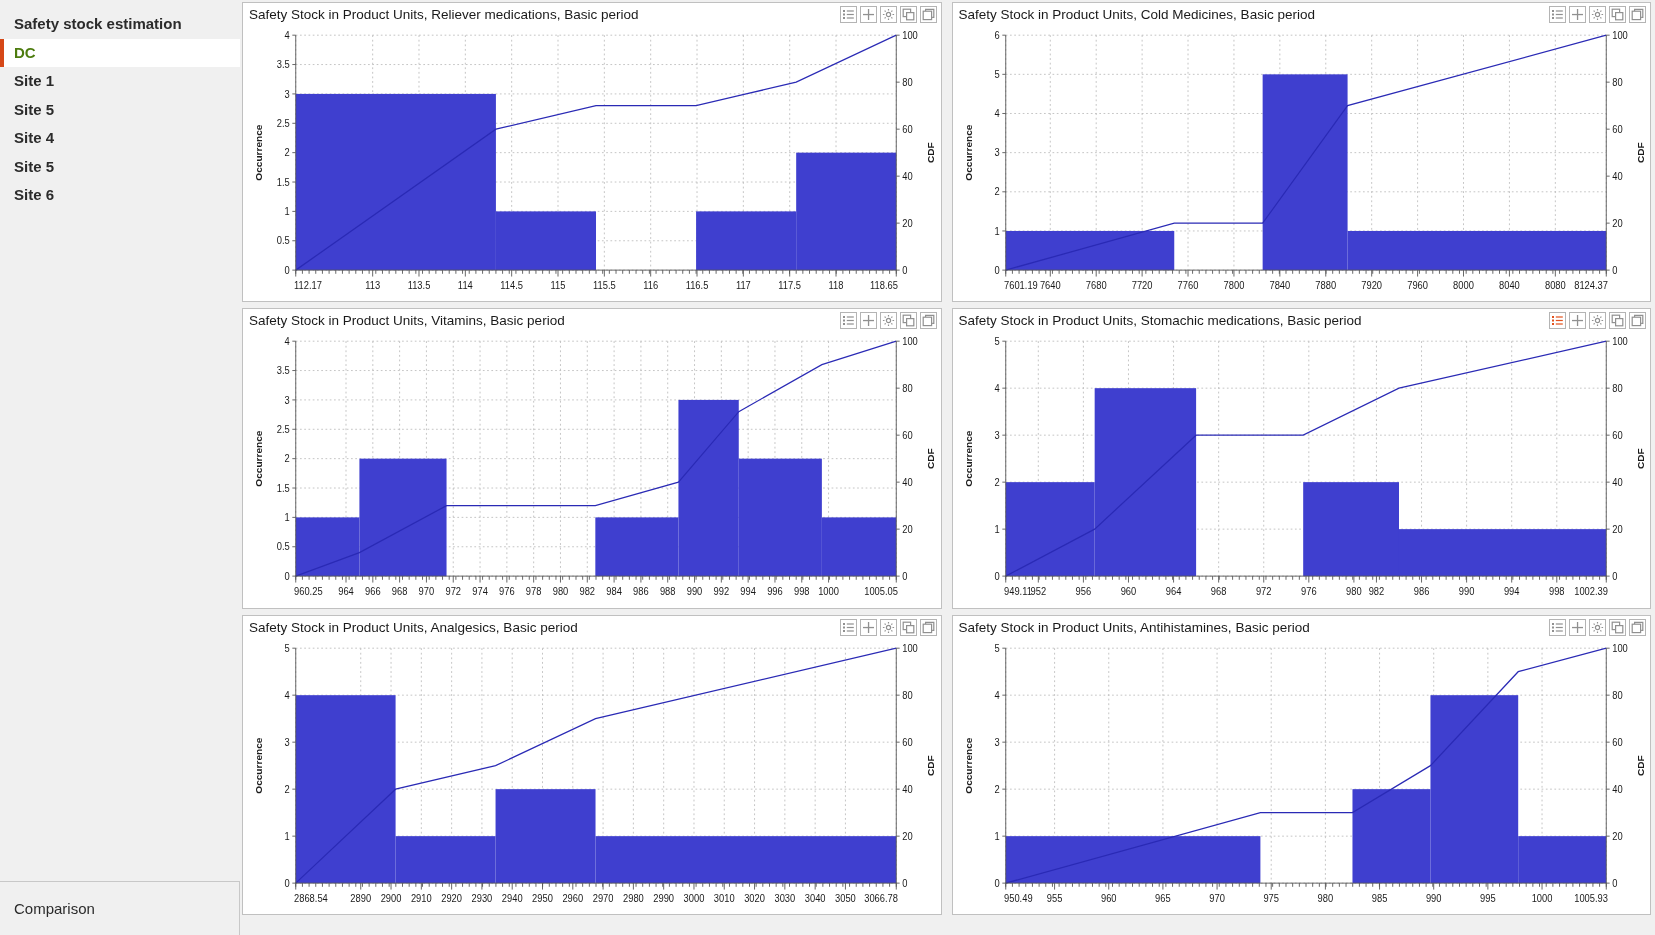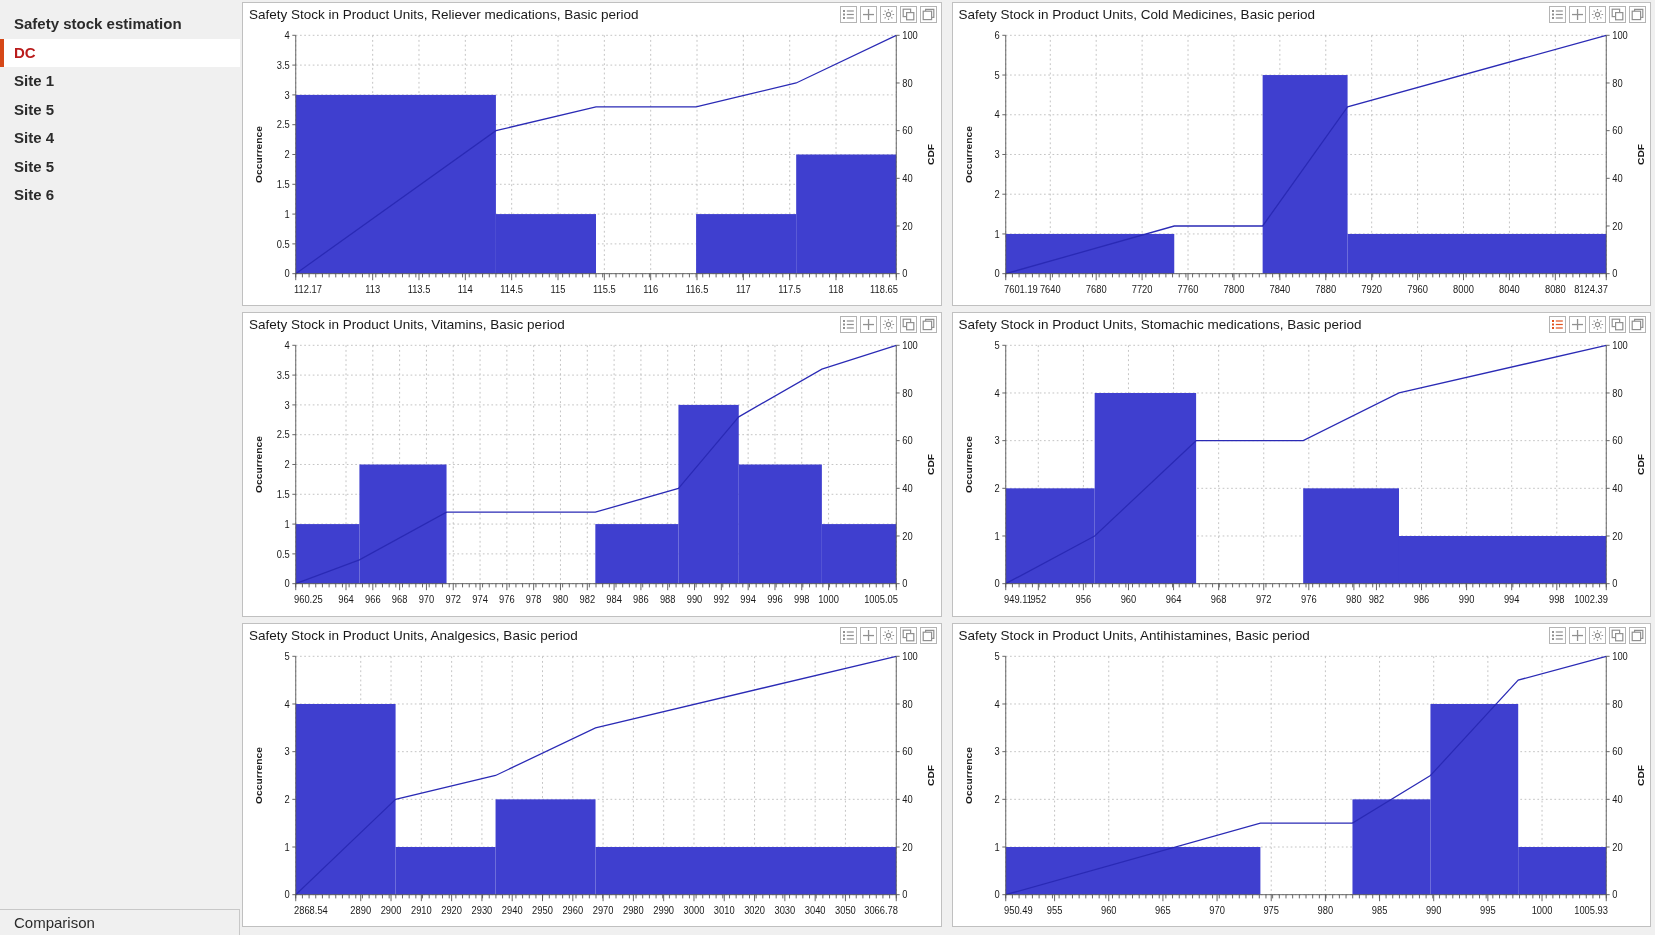--- a/index.html
+++ b/index.html
@@ -30,49 +30,49 @@
     line-height: 28.5px;
     padding-left: 14px;
     font-size: 15px;
     color: #2b2b2b;
     white-space: nowrap;
     overflow: hidden;
     font-weight: bold;
   }
   .tab-item.selected {
     background: #ffffff;
-    color: #b91c1c;
+    color: #4d7c0f;
   }
   .tab-item.selected::before {
     content: "";
     position: absolute;
     left: 0; top: 0; bottom: 0;
     width: 4px;
     background: #d64818;
   }
   #sidebar-spacer { flex: 1 1 auto; }
   #comparison-bar {
-    height: 26px;
+    height: 54px;
     border-top: 1px solid #c8c8c8;
     border-right: 1px solid #c8c8c8;
     background: #f0f0f0;
     display: flex; align-items: center;
     padding-left: 14px;
     font-size: 15px;
     color: #2b2b2b;
   }
 
   
   #grid {
     flex: 1 1 auto;
     display: grid;
     grid-template-columns: 1fr 1fr;
     grid-template-rows: 1fr 1fr 1fr;
     gap: 6px 10px;
-    padding: 2px 4px 8px 2px;
+    padding: 2px 4px 20px 2px;
     background: #f0f0f0;
   }
   .panel {
     background: #ffffff;
     border: 1px solid #c0c0c0;
     display: flex; flex-direction: column;
     overflow: hidden;
     min-width: 0; min-height: 0;
   }
   .panel-header {

